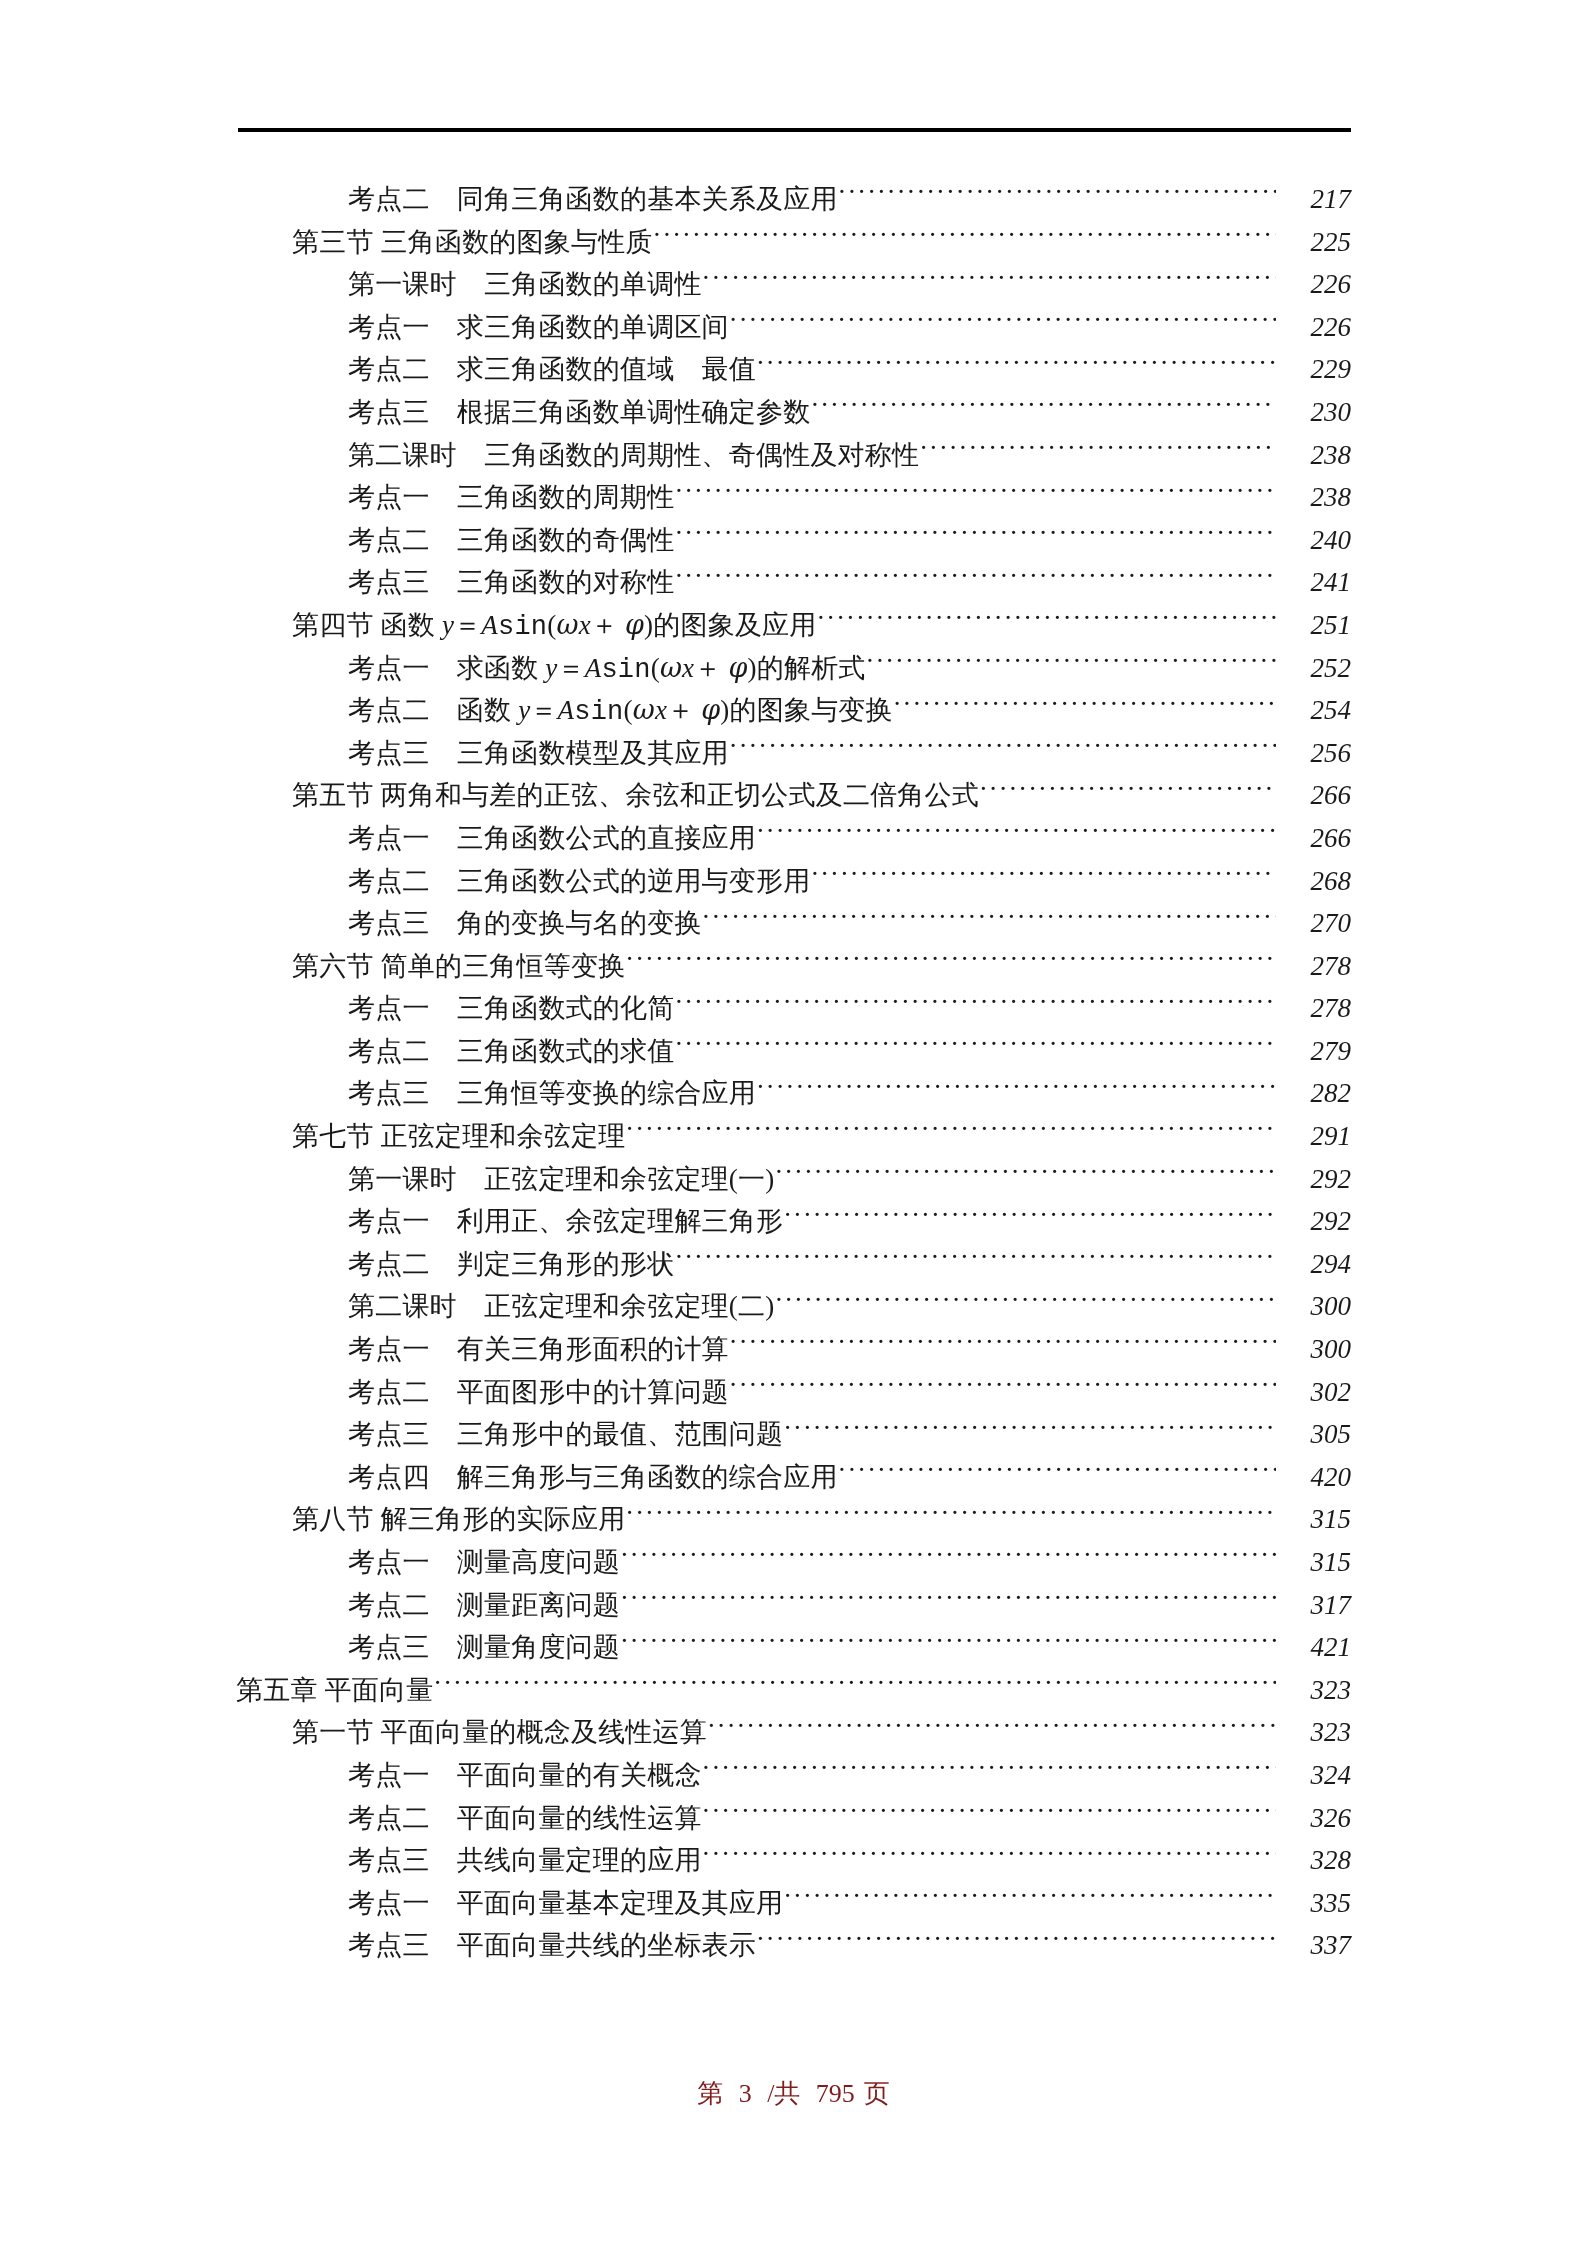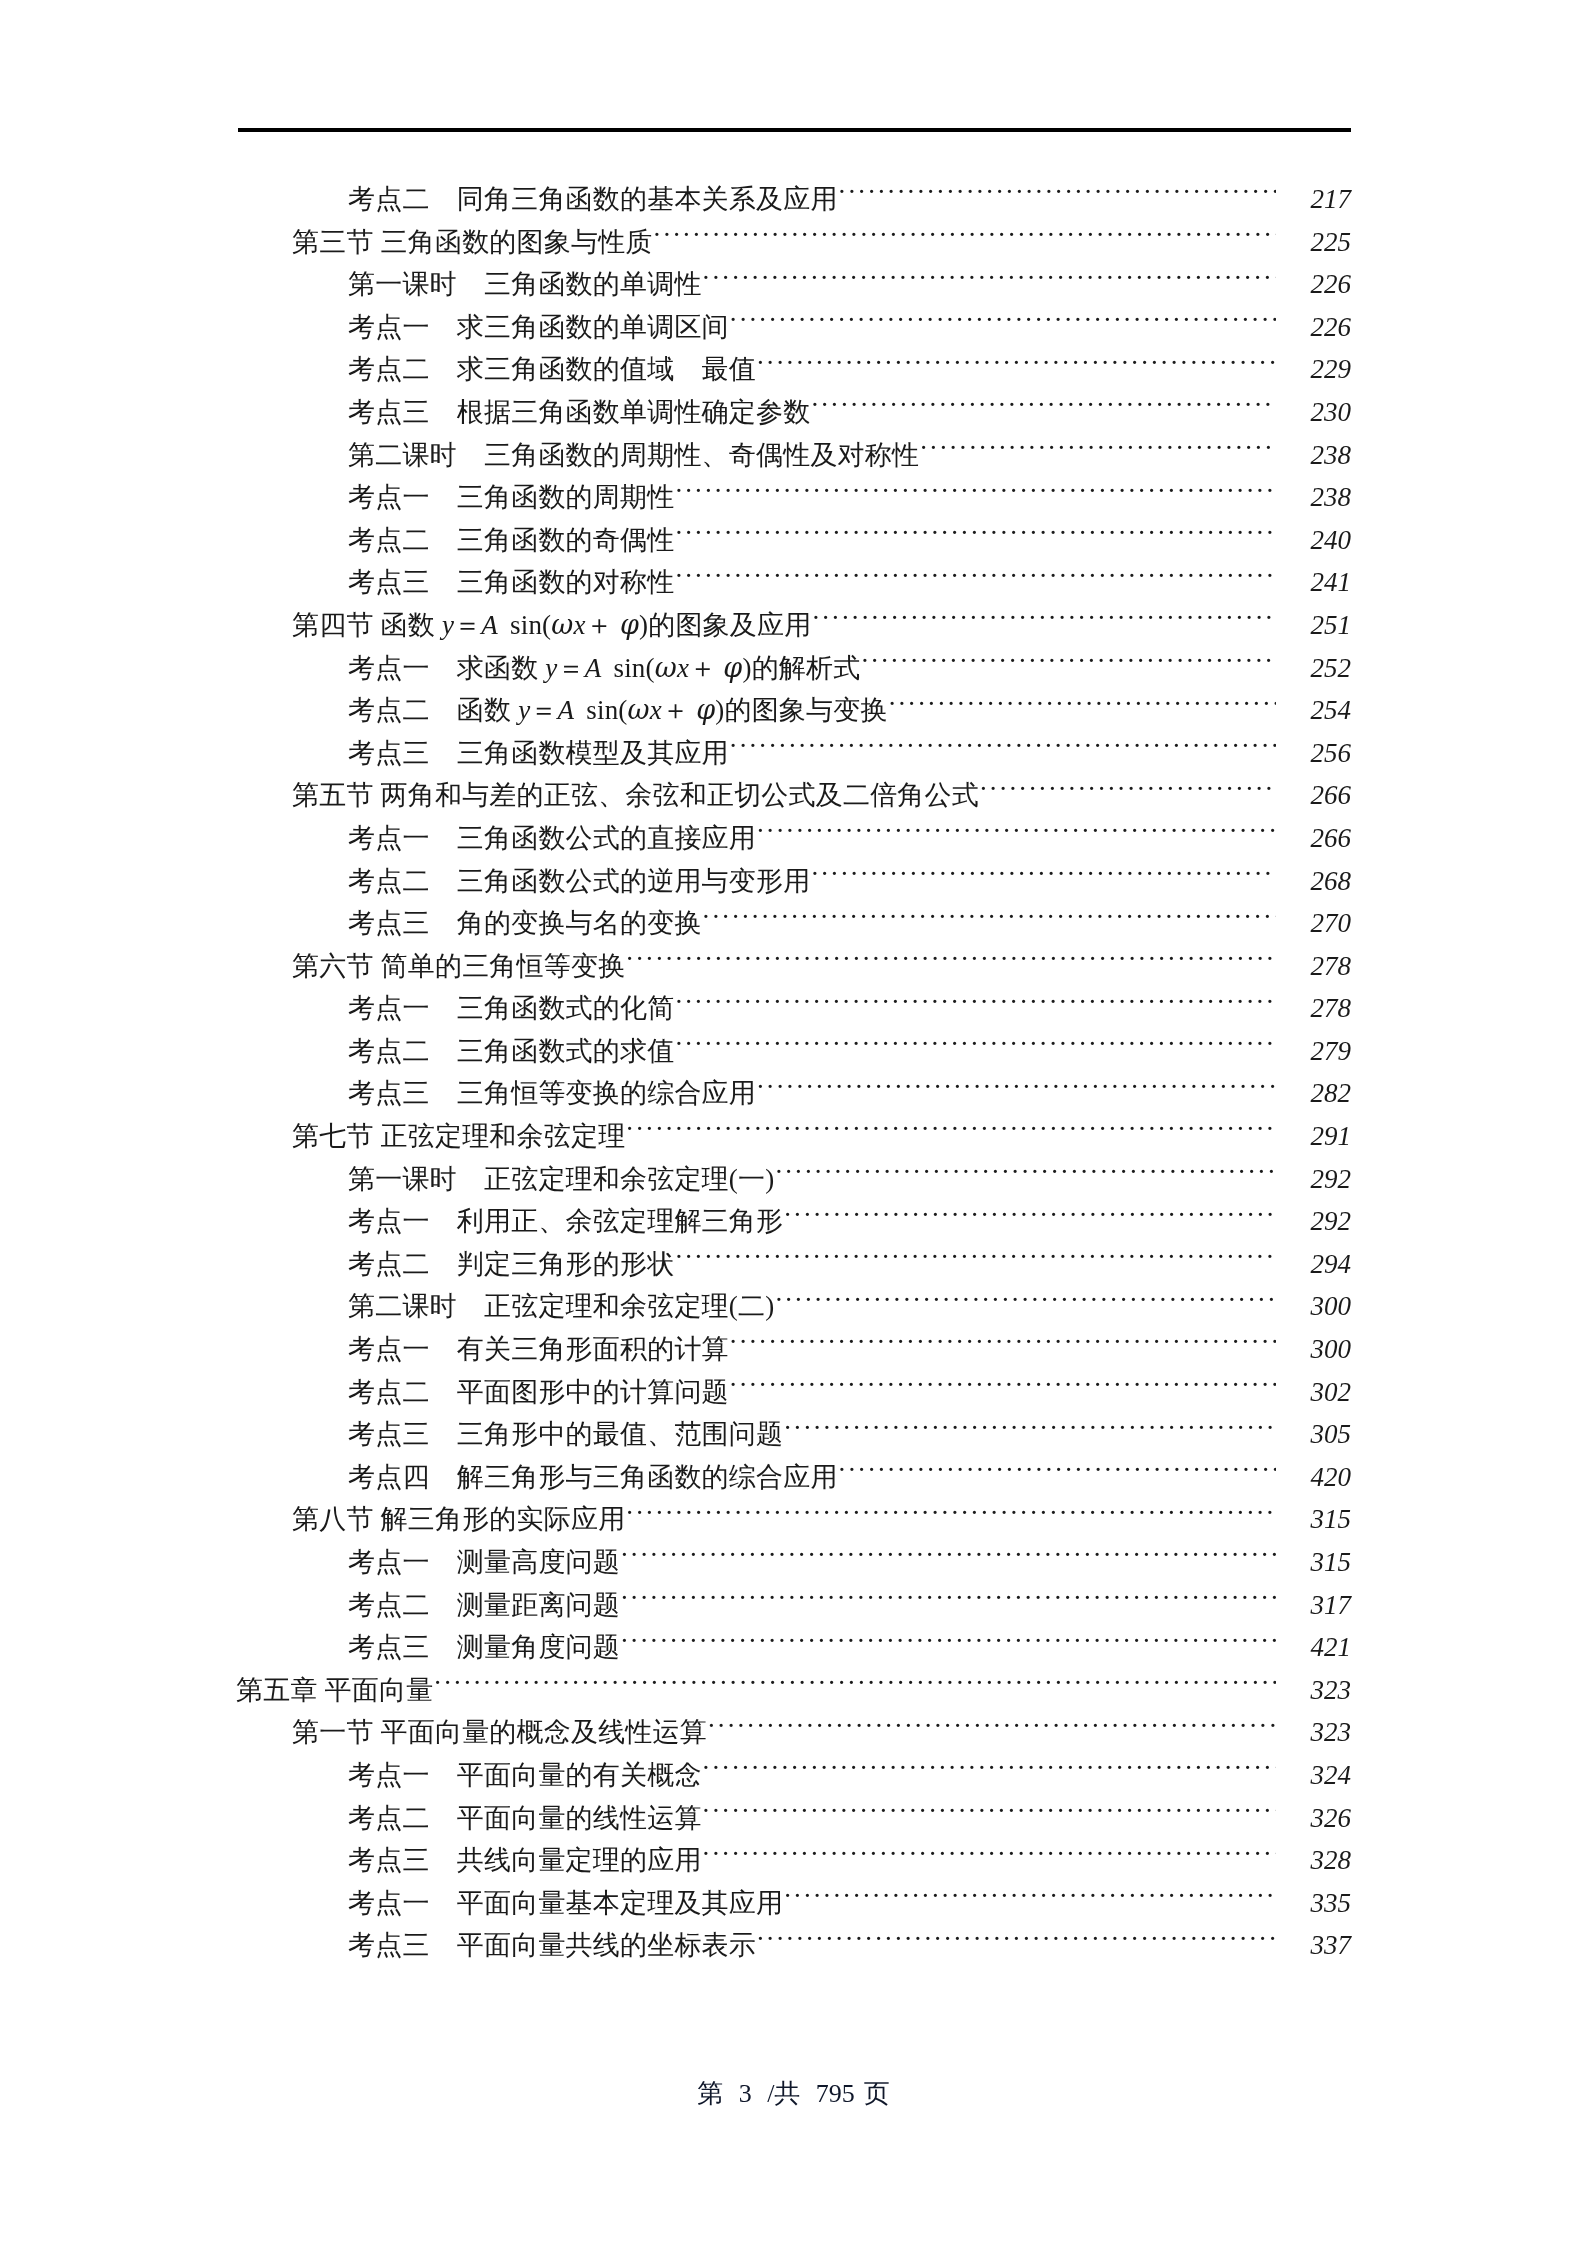--- a/index.html
+++ b/index.html
@@ -77,37 +77,36 @@
   .lvl-chapter  { padding-left: 236px; }
   .lvl-section  { padding-left: 292px; }
   .lvl-item     { padding-left: 348px; }
   .lvl-chapter, .lvl-section, .lvl-item { padding-right: 236px; }
 
   .mvar {
     font-family: "Liberation Serif", "DejaVu Serif", serif;
     font-style: italic;
   }
   .mupr {
-    font-family: Liberation Serif, serif;
+    font-family: Liberation Mono, monospace;
     font-style: normal;
-    margin-left: 12px;
   }
   .mgrk {
     font-family: "DejaVu Serif", "Liberation Serif", serif;
     font-style: italic;
   }
 
   .footer {
     position: absolute;
     left: 0;
     top: 2076px;
     width: 1587px;
     text-align: center;
     font-size: 26px;
-    color: #0f172a;
+    color: #7f1d1d;
   }
   .footer .fnum { padding: 0 9px; }
 </style>
 </head>
 <body>
 
 <div class="page">
 
   <div class="header-rule"></div>
 

